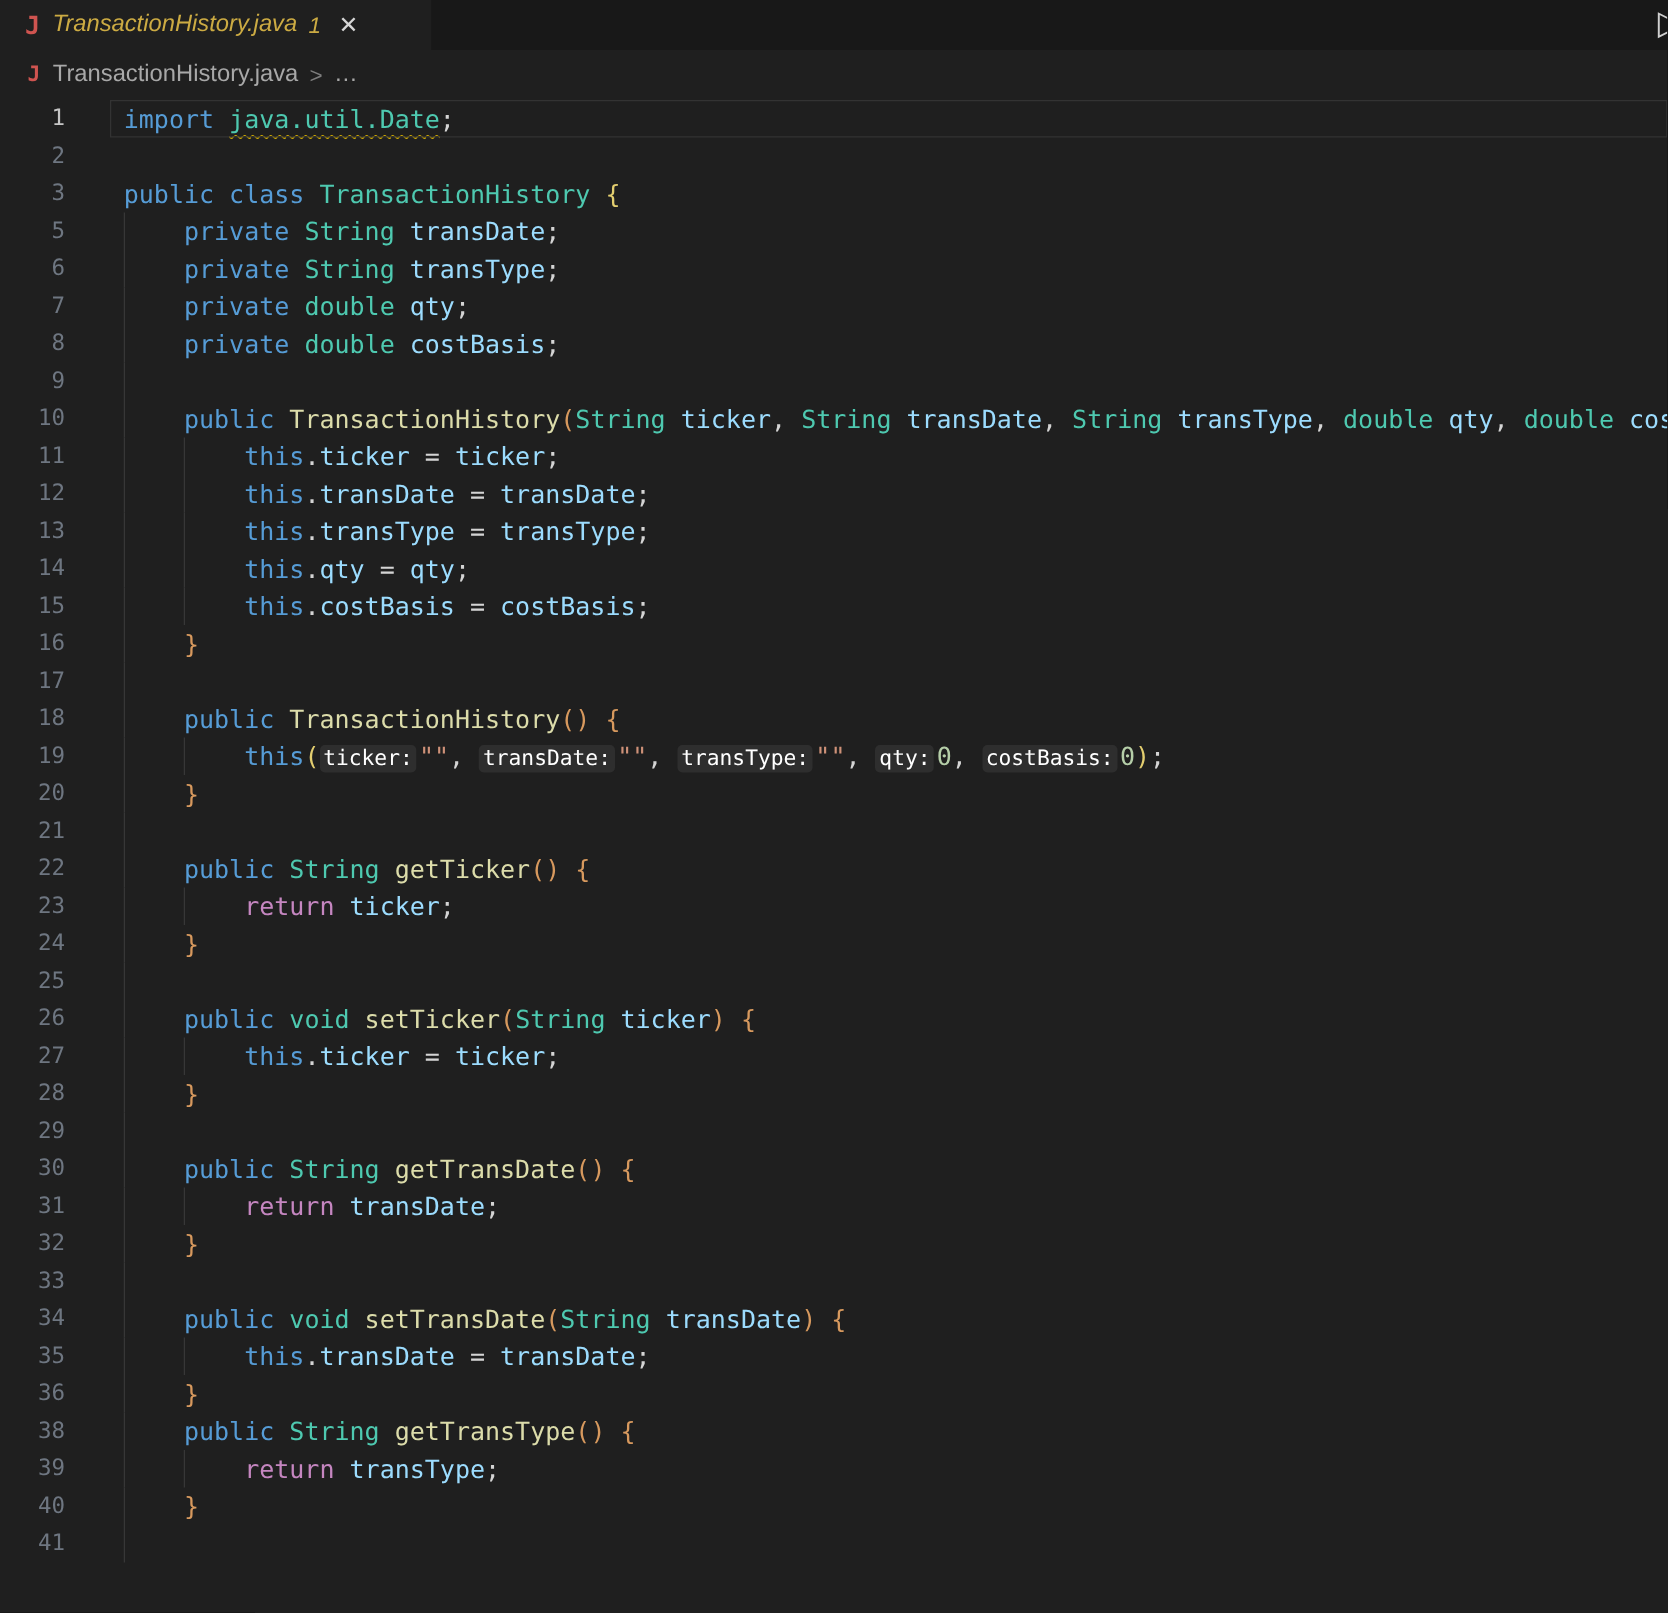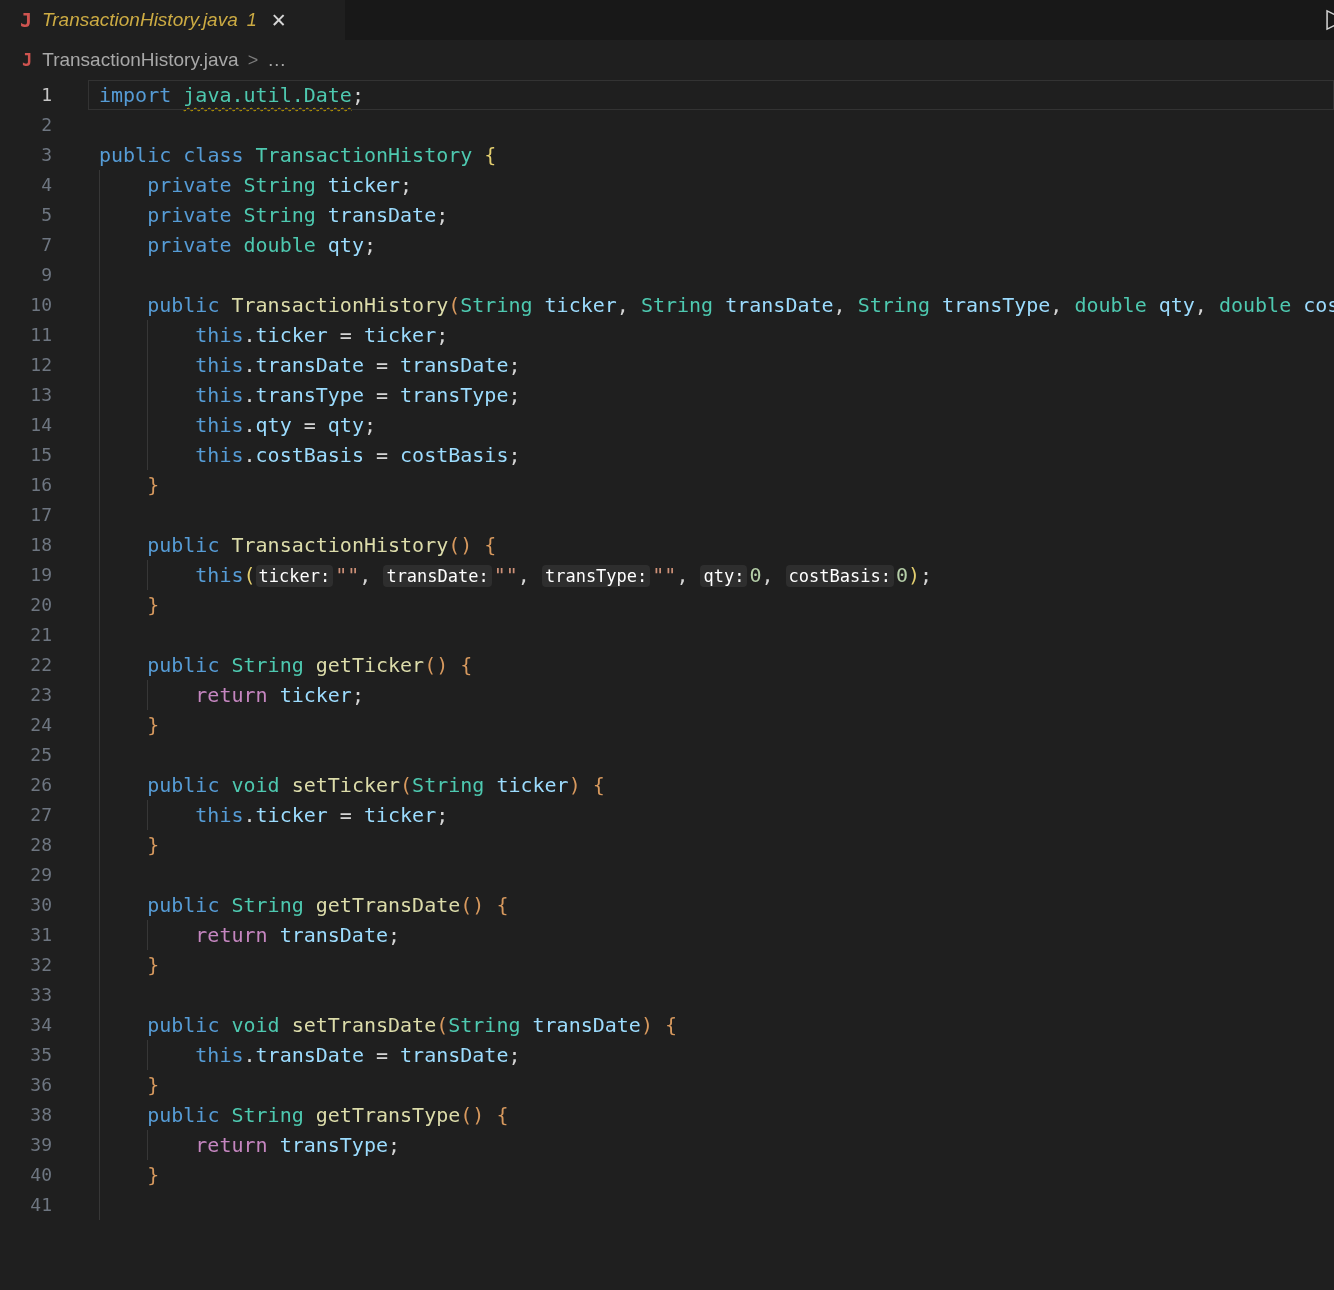--- a/index.html
+++ b/index.html
@@ -58,23 +58,24 @@
     <span class="bc-icon">J</span>
     <span class="bc-file">TransactionHistory.java</span>
     <span class="bc-sep">&gt;</span>
     <span class="bc-ellipsis">…</span>
   </div>
 
   <div class="editor">
       <div class="line current"><span class="ln">1</span><span class="code"><span class="kw">import</span><span class="tx"> </span><span class="type sq">java.util.Date</span><span class="tx">;</span></span><span class="curbox"></span></div>
       <div class="line"><span class="ln">2</span><span class="code"></span></div>
       <div class="line"><span class="ln">3</span><span class="code"><span class="kw">public</span><span class="tx"> </span><span class="kw">class</span><span class="tx"> </span><span class="cls">TransactionHistory</span><span class="tx"> </span><span class="b1">{</span></span></div>
-      <div class="line"><span class="ln">4</span><span class="guide" style="left: 99px;"></span><span class="code"><span class="tx">    </span><span class="kw">private</span><span class="tx"> </span><span class="type">String</span><span class="tx"> </span><span class="vr">ticker</span><span class="tx">;</span></span></div>
       <div class="line"><span class="ln">5</span><span class="guide" style="left: 99px;"></span><span class="code"><span class="tx">    </span><span class="kw">private</span><span class="tx"> </span><span class="type">String</span><span class="tx"> </span><span class="vr">transDate</span><span class="tx">;</span></span></div>
+      <div class="line"><span class="ln">6</span><span class="guide" style="left: 99px;"></span><span class="code"><span class="tx">    </span><span class="kw">private</span><span class="tx"> </span><span class="type">String</span><span class="tx"> </span><span class="vr">transType</span><span class="tx">;</span></span></div>
       <div class="line"><span class="ln">7</span><span class="guide" style="left: 99px;"></span><span class="code"><span class="tx">    </span><span class="kw">private</span><span class="tx"> </span><span class="type">double</span><span class="tx"> </span><span class="vr">qty</span><span class="tx">;</span></span></div>
+      <div class="line"><span class="ln">8</span><span class="guide" style="left: 99px;"></span><span class="code"><span class="tx">    </span><span class="kw">private</span><span class="tx"> </span><span class="type">double</span><span class="tx"> </span><span class="vr">costBasis</span><span class="tx">;</span></span></div>
       <div class="line"><span class="ln">9</span><span class="guide" style="left: 99px;"></span><span class="code"></span></div>
       <div class="line"><span class="ln">10</span><span class="guide" style="left: 99px;"></span><span class="code"><span class="tx">    </span><span class="kw">public</span><span class="tx"> </span><span class="fn">TransactionHistory</span><span class="b2">(</span><span class="type">String</span><span class="tx"> </span><span class="vr">ticker</span><span class="tx">, </span><span class="type">String</span><span class="tx"> </span><span class="vr">transDate</span><span class="tx">, </span><span class="type">String</span><span class="tx"> </span><span class="vr">transType</span><span class="tx">, </span><span class="type">double</span><span class="tx"> </span><span class="vr">qty</span><span class="tx">, </span><span class="type">double</span><span class="tx"> </span><span class="vr">cos</span></span></div>
       <div class="line"><span class="ln">11</span><span class="guide" style="left: 99px;"></span><span class="guide" style="left: 147px;"></span><span class="code"><span class="tx">        </span><span class="kw">this</span><span class="tx">.</span><span class="vr">ticker</span><span class="tx"> = </span><span class="vr">ticker</span><span class="tx">;</span></span></div>
       <div class="line"><span class="ln">12</span><span class="guide" style="left: 99px;"></span><span class="guide" style="left: 147px;"></span><span class="code"><span class="tx">        </span><span class="kw">this</span><span class="tx">.</span><span class="vr">transDate</span><span class="tx"> = </span><span class="vr">transDate</span><span class="tx">;</span></span></div>
       <div class="line"><span class="ln">13</span><span class="guide" style="left: 99px;"></span><span class="guide" style="left: 147px;"></span><span class="code"><span class="tx">        </span><span class="kw">this</span><span class="tx">.</span><span class="vr">transType</span><span class="tx"> = </span><span class="vr">transType</span><span class="tx">;</span></span></div>
       <div class="line"><span class="ln">14</span><span class="guide" style="left: 99px;"></span><span class="guide" style="left: 147px;"></span><span class="code"><span class="tx">        </span><span class="kw">this</span><span class="tx">.</span><span class="vr">qty</span><span class="tx"> = </span><span class="vr">qty</span><span class="tx">;</span></span></div>
       <div class="line"><span class="ln">15</span><span class="guide" style="left: 99px;"></span><span class="guide" style="left: 147px;"></span><span class="code"><span class="tx">        </span><span class="kw">this</span><span class="tx">.</span><span class="vr">costBasis</span><span class="tx"> = </span><span class="vr">costBasis</span><span class="tx">;</span></span></div>
       <div class="line"><span class="ln">16</span><span class="guide" style="left: 99px;"></span><span class="code"><span class="tx">    </span><span class="b2">}</span></span></div>
       <div class="line"><span class="ln">17</span><span class="guide" style="left: 99px;"></span><span class="code"></span></div>
       <div class="line"><span class="ln">18</span><span class="guide" style="left: 99px;"></span><span class="code"><span class="tx">    </span><span class="kw">public</span><span class="tx"> </span><span class="fn">TransactionHistory</span><span class="b2">()</span><span class="tx"> </span><span class="b2">{</span></span></div>

